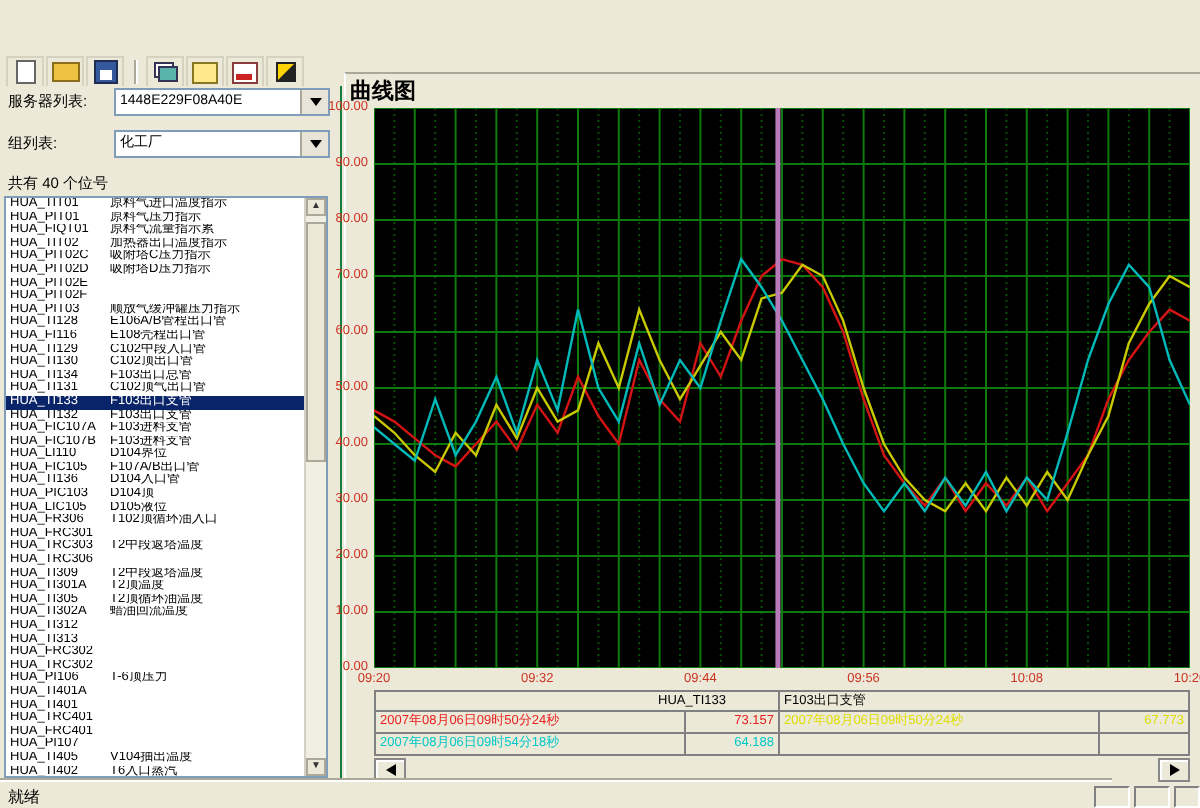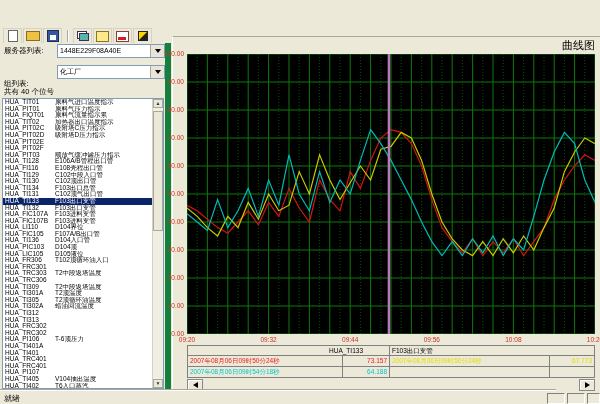--- a/index.html
+++ b/index.html
@@ -41,21 +41,21 @@
   .ic-cascade::before{content:'';position:absolute;left:0;top:0;width:8px;height:6px;background:#fff;border:1px solid #335;}
   .ic-cascade::after{content:'';position:absolute;right:0;bottom:0;width:8px;height:6px;background:#59b5ab;border:1px solid #335;}
   .ic-image{width:11px;height:9px;background:#ffe98a;border:1px solid #887722;}
   .ic-print{width:11px;height:9px;background:#fff;border:1px solid #883c3c;position:relative;}
   .ic-print::after{content:'';position:absolute;left:1px;bottom:1px;width:8px;height:3px;background:#cc2222;}
   .ic-edit{width:10px;height:10px;background:#222;position:relative;}
   .ic-edit::after{content:'';position:absolute;left:1px;top:1px;width:0;height:0;
     border-left:8px solid #ffd400;border-bottom:8px solid transparent;}
   
   .left-panel{position:absolute;left:0;top:43px;width:171px;height:347px;background:#ece9d8;
-    border-right:6px solid #15803d;box-sizing:border-box;}
+    border-right:1px solid #15803d;box-sizing:border-box;}
   .fld-label{position:absolute;left:4px;font-size:7.5px;color:#000;white-space:nowrap;}
   .combo{position:absolute;left:57px;width:108px;height:14px;background:#fff;
     border:1px solid #7f9db9;box-sizing:border-box;}
   .combo .val{font-size:7px;line-height:12px;padding-left:2px;display:block;white-space:nowrap;
     overflow:hidden;margin-right:13px;}
   .combo .drop{position:absolute;right:0;top:0;bottom:0;width:13px;background:#e8e4d8;
     border-left:1px solid #aca899;display:flex;align-items:center;justify-content:center;}
   .combo .drop::after{content:'';width:0;height:0;border-left:3px solid transparent;
     border-right:3px solid transparent;border-top:4px solid #000;}
   .count-text{position:absolute;left:4px;top:44px;font-size:7.5px;color:#000;}
@@ -67,22 +67,22 @@
   .lrow.sel{background:#0a246a;color:#fff;}
   .vscroll{position:absolute;right:0;top:0;bottom:0;width:10px;background:#f1efe2;
     border-left:1px solid #d4d0c8;}
   .varrow{position:absolute;left:0;width:10px;height:9px;background:#ece9d8;border:1px solid #aca899;
     box-sizing:border-box;font-size:5px;line-height:7px;text-align:center;color:#333;}
   .vthumb{position:absolute;left:0;top:12px;width:10px;height:120px;background:#ece9d8;
     border:1px solid #aca899;box-sizing:border-box;}
   
   .chart-panel{position:absolute;left:172px;top:36px;width:428px;height:354px;background:#ece9d8;
     border-top:1px solid #aca899;border-left:1px solid #fff;box-sizing:border-box;}
-  .chart-title{position:absolute;left:14px;top:1px;width:408px;text-align:right;
-    font-size:11px;font-weight:normal;color:#000;}
+  .chart-title{position:absolute;left:2px;top:1px;width:408px;text-align:left;
+    font-size:11px;font-weight:bold;color:#000;}
   #plot-svg{position:absolute;left:14px;top:17px;width:408px;height:280px;background:#000;display:block;}
   .ylabel{position:absolute;width:27px;text-align:right;font-size:6.5px;}
   .xlabel{position:absolute;width:30px;text-align:center;font-size:6.5px;top:299px;}
   .legend-table{position:absolute;left:14px;top:308px;width:408px;border:1px solid #808080;
     box-sizing:border-box;background:#ece9d8;}
   .trow{display:flex;height:10px;border-top:1px solid #808080;}
   .trow:first-child{border-top:none;height:9px;}
   .tcell{font-size:6.5px;line-height:9px;white-space:nowrap;overflow:hidden;
     border-left:1px solid #808080;box-sizing:border-box;padding:0 2px;}
   .tcell:first-child{border-left:none;}
@@ -131,21 +131,21 @@
         <span class="ic ic-edit"></span>
       </span>
   </div>
 
   <div class="left-panel">
     <span class="fld-label" style="top:3px">服务器列表:</span>
     <span class="combo" style="top:1px">
       <span class="val">1448E229F08A40E</span>
       <span class="drop"></span>
     </span>
-    <span class="fld-label" style="top:36px">组列表:</span>
+    <span class="fld-label" style="top:24px">组列表:</span>
     <span class="combo" style="top:22px">
       <span class="val">化工厂</span>
       <span class="drop"></span>
     </span>
     <span class="count-text">共有 40 个位号</span>
     <div class="listbox">
       <div id="taglist" style="margin-right:10px">
           <div class="lrow">
             <span class="tag">HUA_TIT01</span>
             <span class="desc">原料气进口温度指示</span>

